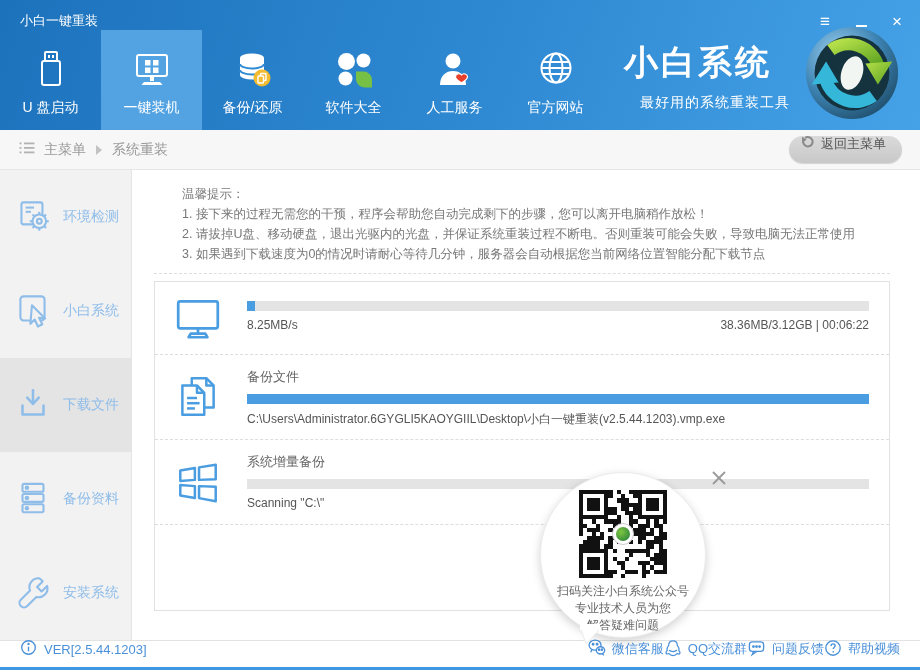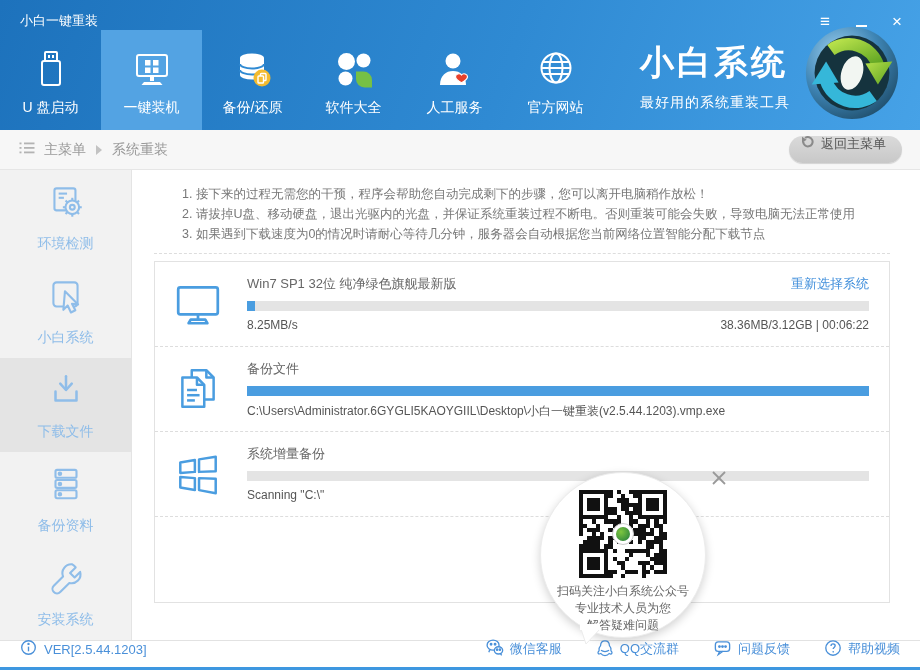--- a/index.html
+++ b/index.html
@@ -19,37 +19,37 @@
 
   .navbar { display:flex; height:100px; }
   .nav-item { width:101px; height:100px; display:flex; flex-direction:column; align-items:center;
               justify-content:center; color:#fff; font-size:14px; cursor:pointer; }
   .nav-item .nicon { height:54px; display:flex; align-items:center; justify-content:center; }
   .nav-item.active { background:#53a3e3; }
   .nav-label { margin-top:2px; }
 
   .brand { position:absolute; right:130px; top:40px; color:#fff; }
   .brand-name { font-size:34px; font-weight:bold; letter-spacing:3px; }
-  .brand-tagline { font-size:14px; margin-top:8px; letter-spacing:1px; }
+  .brand-tagline { font-size:14px; margin-top:8px; letter-spacing:1px;margin-left:16px; }
   .brand-logo { position:absolute; right:20px; top:25px; width:96px; height:96px; }
 
   
   .crumbbar { height:40px; background:#f7f7f7; border-bottom:1px solid #e6e6e6;
               display:flex; align-items:center; padding:0 18px 0 18px; }
   .crumb-txt { color:#999; font-size:14px; margin-left:8px; }
   .crumb-sep { width:0; height:0; border-left:6px solid #c3c3c3; border-top:5px solid transparent;
                border-bottom:5px solid transparent; margin:0 10px; }
   .back-btn { margin-left:auto; height:27px; padding:0 16px 12px 10px; border-radius:14px;
               background:linear-gradient(#dadada,#c8c8c8); display:flex; align-items:center;
               gap:7px; color:#555; font-size:13px; cursor:pointer; box-shadow:0 1px 1px rgba(0,0,0,.15); }
 
   
   .bodyrow { display:flex; height:470px; }
   .sidebar { width:132px; background:#f2f2f2; border-right:1px solid #e4e4e4; }
-  .side-item { height:94px; display:flex; flex-direction:column; align-items:center;
+  .side-item { height:94px; display:flex; flex-direction:row; align-items:center;
                justify-content:center; gap:9px; color:#8fbde9; font-size:14px; cursor:pointer; }
   .side-item.active { background:#e4e4e4; }
 
   .main { flex:1; position:relative; background:#fff; padding:14px 30px 0 22px; }
   .tips { margin-left:28px; color:#777; font-size:12.5px; line-height:20px; }
   .tips-divider { border-top:1px dashed #ddd; margin:9px 0 7px; }
 
   .content-box { border:1px solid #e2e2e2; }
   .section { display:flex; padding:12px 20px 10px 18px; }
   .section + .section { border-top:1px dashed #ddd; }
@@ -75,21 +75,21 @@
   .qr-text { font-size:12px; color:#666; line-height:17px; }
   .qr-tail { position:absolute; left:38px; top:152px; }
   .qr-close { position:absolute; left:710px; top:469px; z-index:41; cursor:pointer; width:18px; height:18px; }
 
   
   .footer { position:absolute; left:0; bottom:0; width:100%; height:30px; background:#fff;
             border-top:1px solid #e2e2e2; display:flex; align-items:center; padding:0 20px 13px;
             color:#4a90d9; font-size:13px;margin-top:15px; }
   .footer-line { position:absolute; left:0; bottom:0; width:100%; height:3px; background:#3e97e0; }
   .ver { display:flex; align-items:center; gap:7px; }
-  .foot-links { margin-left:auto; display:flex; gap:34px; }
+  .foot-links { margin-left:auto; display:flex; }
   .foot-link { display:flex; align-items:center; gap:6px; cursor:pointer; }
 </style>
 </head>
 <body>
 
 <div class="window">
 
   <div class="header">
     <div class="titlebar">
       <span class="win-title">小白一键重装</span>
@@ -299,42 +299,39 @@
           <svg width="42" height="42" viewBox="0 0 40 40" fill="none" stroke="#8fbde9" stroke-width="2" stroke-linejoin="round">
             <path d="M26 7 a8.5 8.5 0 0 0 -8.8 11.6 L8.4 27.3 a4.3 4.3 0 0 0 6.1 6.1 l8.7 -8.7 A8.5 8.5 0 0 0 33.5 14.2 l-5.3 5.3 -4.3 -4.3 5.3 -5.3 A8.5 8.5 0 0 0 26 7 z"></path>
           </svg>
         </span>
         <span>安装系统</span>
       </div>
     </div>
 
     <div class="main">
       <div class="tips">
+        <div>温馨提示：</div>
         <div>1. 接下来的过程无需您的干预，程序会帮助您自动完成剩下的步骤，您可以离开电脑稍作放松！</div>
         <div>2. 请拔掉U盘、移动硬盘，退出光驱内的光盘，并保证系统重装过程不断电。否则重装可能会失败，导致电脑无法正常使用</div>
         <div>3. 如果遇到下载速度为0的情况时请耐心等待几分钟，服务器会自动根据您当前网络位置智能分配下载节点</div>
       </div>
 
       <div class="tips-divider"></div>
 
       <div class="content-box">
 
         <div class="section">
           <span class="sec-icon">
             <svg width="50" height="50" viewBox="0 0 48 48" fill="none" stroke="#4a9de0" stroke-width="2.6" stroke-linejoin="round">
               <rect x="5" y="7" width="38" height="26" rx="2"></rect>
               <line x1="24" y1="33" x2="24" y2="38"></line>
               <path d="M17 38 h14 l2 3.5 h-18 z"></path>
             </svg>
           </span>
           <div class="sec-body">
-            <div class="sec-row">
-              <span>Win7 SP1 32位 纯净绿色旗舰最新版</span>
-              <span class="link">重新选择系统</span>
-            </div>
             <div class="track">
               <div class="fill" style="width: 1.3%;"></div>
             </div>
             <div class="sub-row">
               <span>8.25MB/s</span>
               <span>38.36MB/3.12GB | 00:06:22</span>
             </div>
           </div>
         </div>
 

